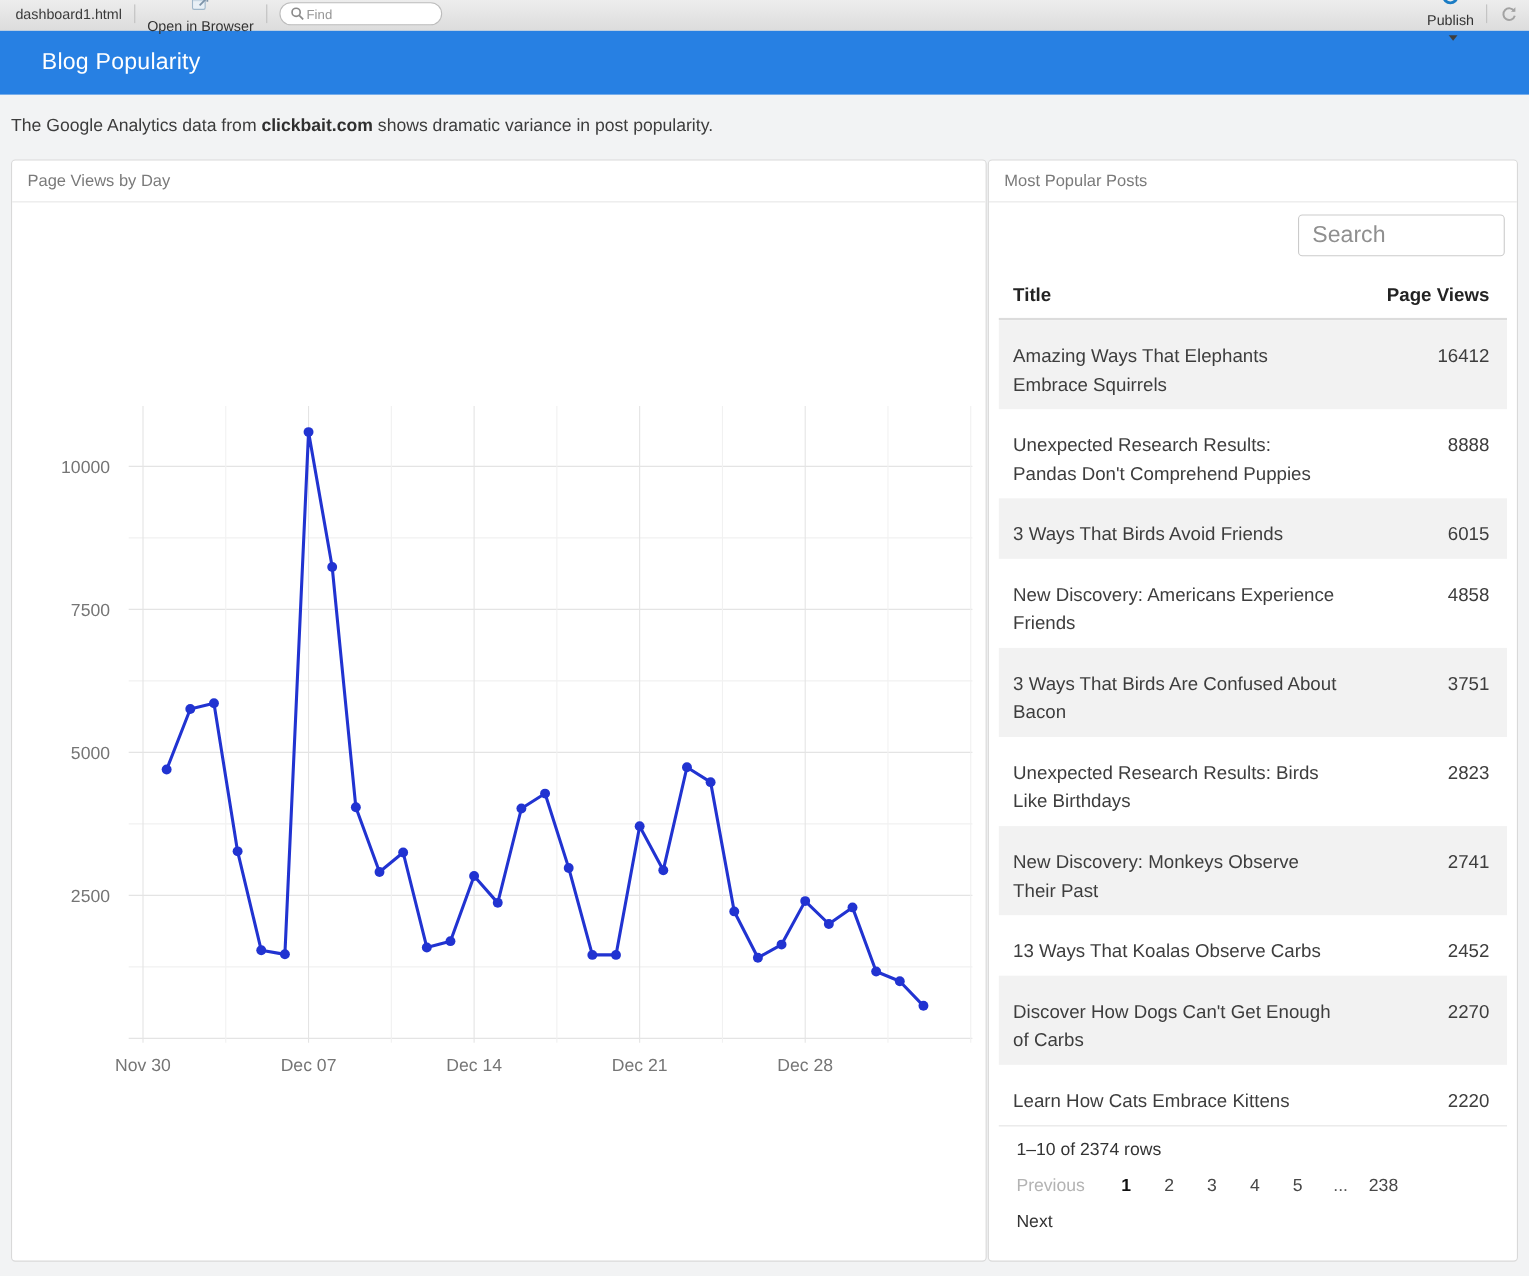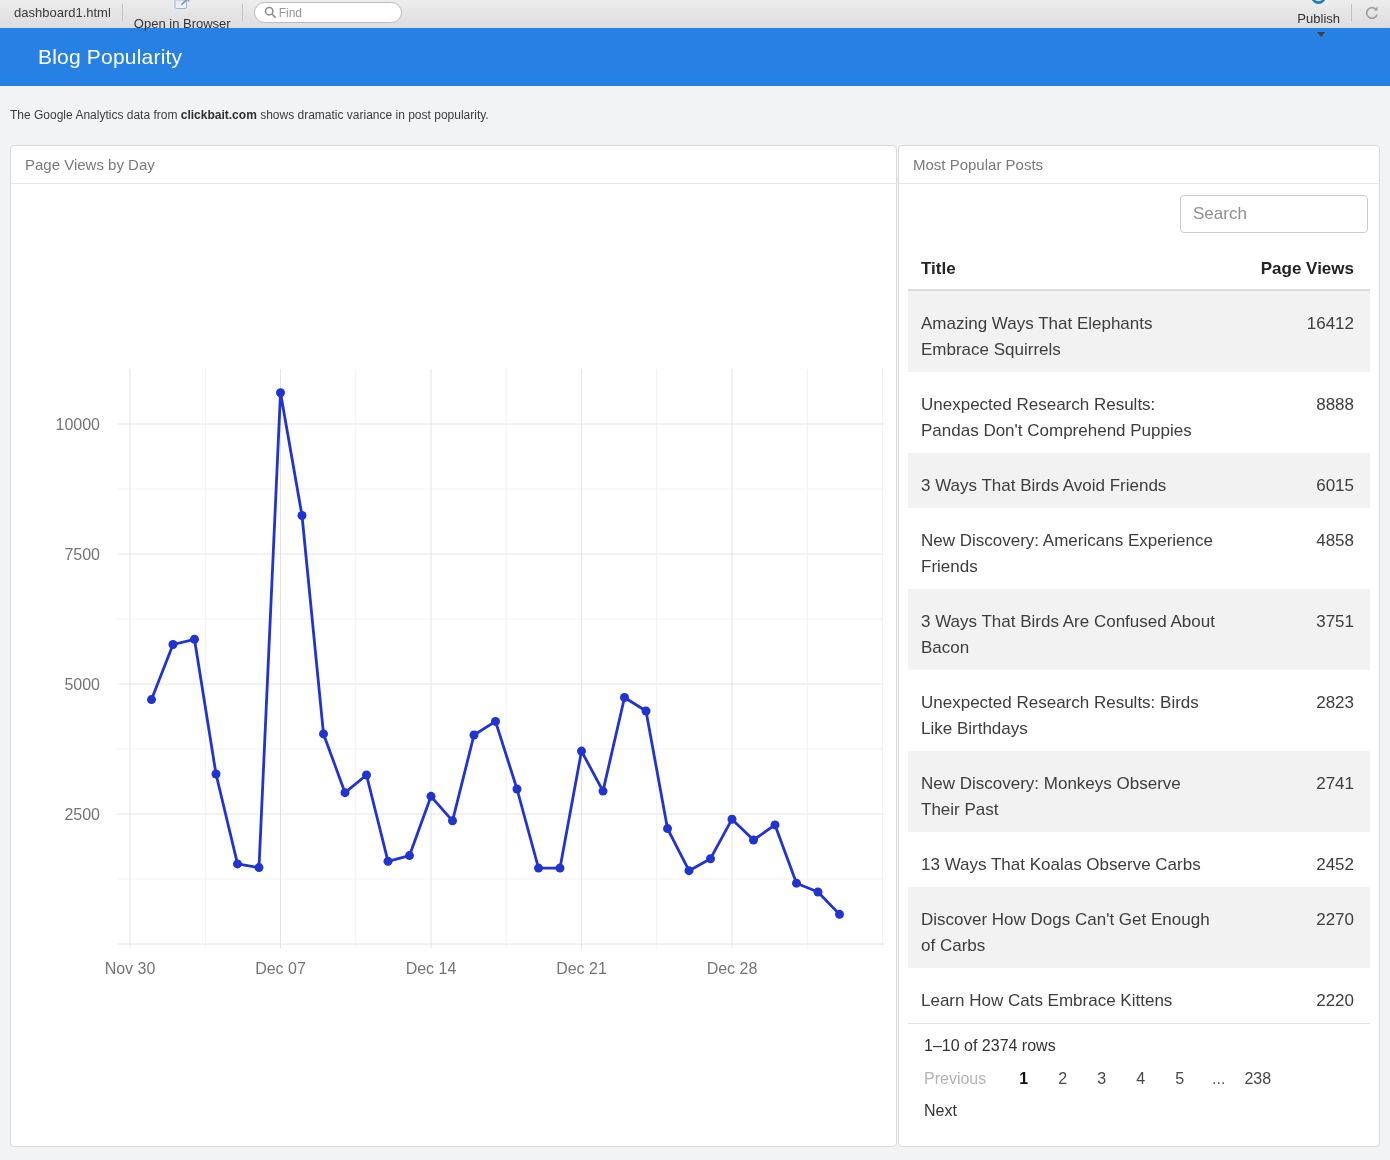--- a/index.html
+++ b/index.html
@@ -42,21 +42,21 @@
   
   .navbar{
     height:58px; display:flex; align-items:center; padding-left:38px;
     background:#2780e3;
   }
   .navbar-title{ color:#ffffff; font-size:21px; font-weight:500; letter-spacing:.2px; }
 
   
   .subtitle{
     height:57px; display:flex; align-items:center; padding-left:10px;
-    font-size:12px; color:#3c3c3c;
+    font-size:16px; color:#3c3c3c;
   }
   .subtitle b{ font-weight:bold; color:#2f2f2f; }
 
   
   .main{
     position:absolute; left:10px; top:145px; right:10px; bottom:13px;
     display:flex; gap:1px;
   }
   .card{
     background:#fff; border:1px solid #d9d9d9; border-radius:4px;
@@ -72,21 +72,21 @@
   .card-body{ flex:1; position:relative; display:flex; flex-direction:column; }
 
   
   #chart-svg{ position:absolute; left:0; top:0; }
 
   
   .search-row{ display:flex; justify-content:flex-end; padding:11px 11px 0; }
   .search-input{
     width:188px; height:38px;
     border:1px solid #cbcbcb; border-radius:4px;
-    font-size:17px; color:#333; padding:0 12px;
+    font-size:21px; color:#333; padding:0 12px;
     font-family:"Liberation Sans",sans-serif; outline:none;
   }
   .search-input::placeholder{ color:#8f8f8f; }
 
   .posts-table{ margin:16px 9px 0; font-size:17px; }
   .pt-header{
     display:flex; padding:10px 16px 10px 13px;
     border-bottom:2px solid #dcdcdc;
     font-weight:bold; color:#232323;
   }

